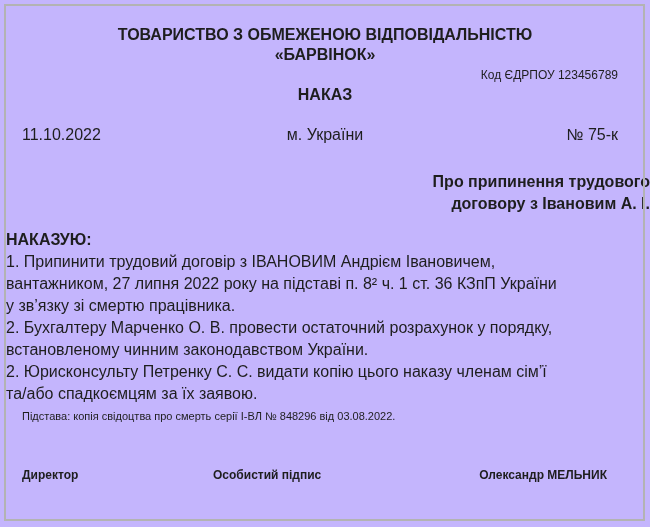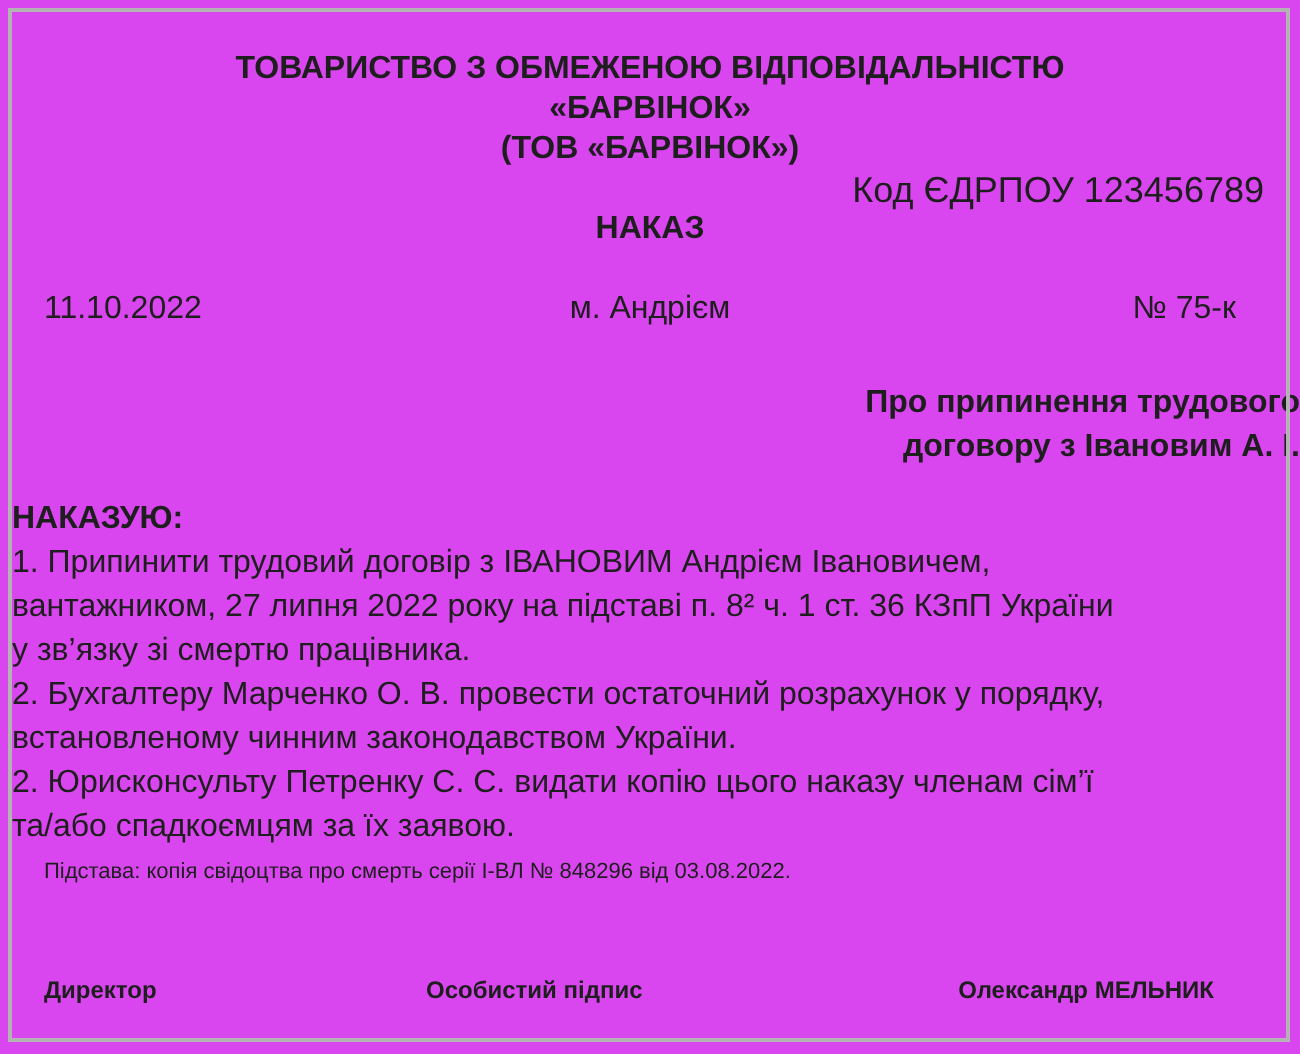--- a/index.html
+++ b/index.html
@@ -1,42 +1,42 @@
 <!DOCTYPE html>
 <html><head>
 <meta charset="utf-8">
 <title>Document</title>
 <style>
   html, body { margin: 0; padding: 0; background: #ffffff; }
   .page {
     position: relative;
     width: 650px;
     height: 527px;
-    background: #d946ef;
+    background: #c4b5fd;
     color: #1e1e1e;
     font-family: "Liberation Sans", "DejaVu Sans", sans-serif;
     overflow: hidden;
   }
   .frame {
     position: absolute;
     top: 4px; left: 4px; right: 5px; bottom: 6px;
     border: 2px solid #b3b3b3;
     pointer-events: none;
   }
   .company {
     padding-top: 25px;
     text-align: center;
     font-weight: bold;
     font-size: 16px;
     line-height: 20px;
   }
   .kod {
     text-align: right;
-    padding-right: 18px;
-    font-size: 18px;
+    padding-right: 32px;
+    font-size: 12px;
     line-height: 20px;
     margin-left: 43px;
   }
   .doc-title {
     text-align: center;
     font-weight: bold;
     font-size: 16px;
     line-height: 20px;
   }
   .row-date {
@@ -87,30 +87,29 @@
 </style>
 </head>
 <body>
 
 <div class="page">
   <div class="frame"></div>
 
   <div class="company">
     <div>ТОВАРИСТВО З ОБМЕЖЕНОЮ ВІДПОВІДАЛЬНІСТЮ</div>
     <div>«БАРВІНОК»</div>
-    <div>(ТОВ «БАРВІНОК»)</div>
   </div>
 
   <div class="kod">Код ЄДРПОУ 123456789</div>
 
   <div class="doc-title">НАКАЗ</div>
 
   <div class="row-date">
     <span class="date">11.10.2022</span>
-    <span class="city">м. Андрієм</span>
+    <span class="city">м. України</span>
     <span class="num">№ 75-к</span>
   </div>
 
   <div class="subject">
     <div>Про припинення трудового</div>
     <div>договору з Івановим А. І.</div>
   </div>
 
   <div class="order">
     <div class="heading">НАКАЗУЮ:</div>

